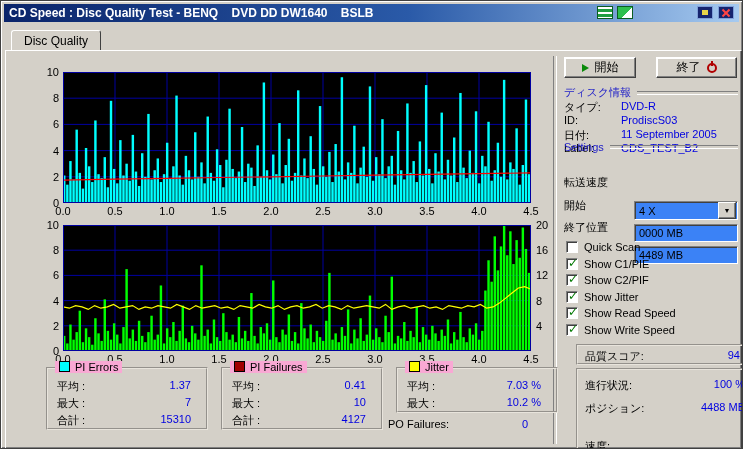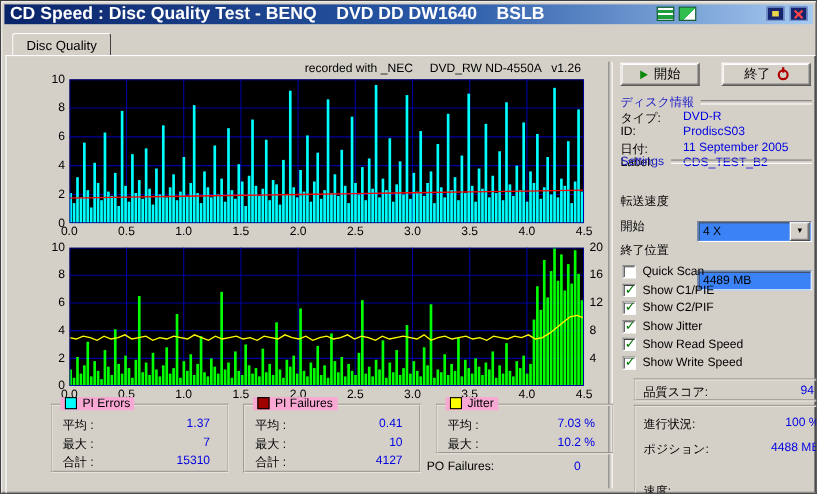--- a/index.html
+++ b/index.html
@@ -5,21 +5,21 @@
   html,body{margin:0;padding:0;background:#ffffff;}
   .win{position:relative;width:743px;height:449px;background:#d4d0c8;overflow:hidden;
        box-sizing:border-box;border:1px solid #404040;
        box-shadow:inset 1px 1px 0 #ffffff, inset -1px -1px 0 #808080;
        font-family:"Liberation Sans","DejaVu Sans",sans-serif;font-size:11px;color:#000;}
   .abs{position:absolute;z-index:2;}
   
   .titlebar{position:absolute;left:3px;top:3px;right:3px;height:18px;z-index:4;
             background:linear-gradient(90deg,#0a246a 0%,#2a5aa8 55%,#a6caf0 100%);
             display:flex;align-items:center;padding-left:5px;color:#fff;}
-  .title-text{font-weight:bold;font-size:16px;white-space:pre;}
+  .title-text{font-weight:bold;font-size:12px;white-space:pre;}
   .ti{position:absolute;top:2px;width:16px;height:13px;box-sizing:border-box;}
   .ti1{right:126px;background:repeating-linear-gradient(180deg,#ffffff 0 2px,#1f9e3f 2px 5px);border:1px solid #0b5c20;}
   .ti2{right:106px;background:linear-gradient(135deg,#2fbf4f 0 58%,#ffffff 58%);border:1px solid #0b5c20;}
   .ti3{right:26px;background:#16246e;border:1px solid #7f9fd8;}
   .ti3::after{content:"";position:absolute;left:4px;top:3px;width:6px;height:5px;background:#e8d44a;}
   .ti4{right:5px;background:#16246e;border:1px solid #7f9fd8;}
   .ti4::before,.ti4::after{content:"";position:absolute;left:2px;top:5px;width:10px;height:2px;background:#ff4545;}
   .ti4::before{transform:rotate(45deg);} .ti4::after{transform:rotate(-45deg);}
   
   .tab{position:absolute;left:10px;top:29px;z-index:3;padding:3px 12px 2px;background:#d4d0c8;
@@ -90,21 +90,20 @@
     <span class="ti ti2"></span>
     <span class="ti ti3"></span>
     <span class="ti ti4"></span>
   </div>
 
   <div class="tab">
     <span>Disc Quality</span>
   </div>
   <div class="tabpanel"></div>
 
-  <div class="abs chart-header">recorded with _NEC     DVD_RW ND-4550A   v1.26</div>
 
   <svg id="chart1" class="chart c1" width="468" height="131" viewBox="0 0 468 131">
       <rect x="0" y="0" width="468" height="131" fill="#000000"></rect>
       <line x1="52" y1="0" x2="52" y2="131" stroke="#0000a0" stroke-width="1"></line>
       <line x1="104" y1="0" x2="104" y2="131" stroke="#0000a0" stroke-width="1"></line>
       <line x1="156" y1="0" x2="156" y2="131" stroke="#0000a0" stroke-width="1"></line>
       <line x1="208" y1="0" x2="208" y2="131" stroke="#0000a0" stroke-width="1"></line>
       <line x1="260" y1="0" x2="260" y2="131" stroke="#0000a0" stroke-width="1"></line>
       <line x1="312" y1="0" x2="312" y2="131" stroke="#0000a0" stroke-width="1"></line>
       <line x1="364" y1="0" x2="364" y2="131" stroke="#0000a0" stroke-width="1"></line>
@@ -543,20 +542,23 @@
     <span class="sec-line"></span>
   </div>
 
   <div class="abs" style="left:563px;top:174px;">転送速度</div>
   <div class="abs combo sunken" style="top:171px">
     <span class="combo-text">4 X</span>
     <span class="combo-btn">▼</span>
   </div>
 
   <div class="abs" style="left:563px;top:197px;">開始</div>
+  <div class="abs field sunken" style="top:194px">
+    <span>0000 MB</span>
+  </div>
 
   <div class="abs" style="left:563px;top:219px;">終了位置</div>
   <div class="abs field sunken" style="top:216px">
     <span>4489 MB</span>
   </div>
 
   <div class="abs cb" style="top:239px">
     <span class="cbbox"></span>
     <span>Quick Scan</span>
   </div>

